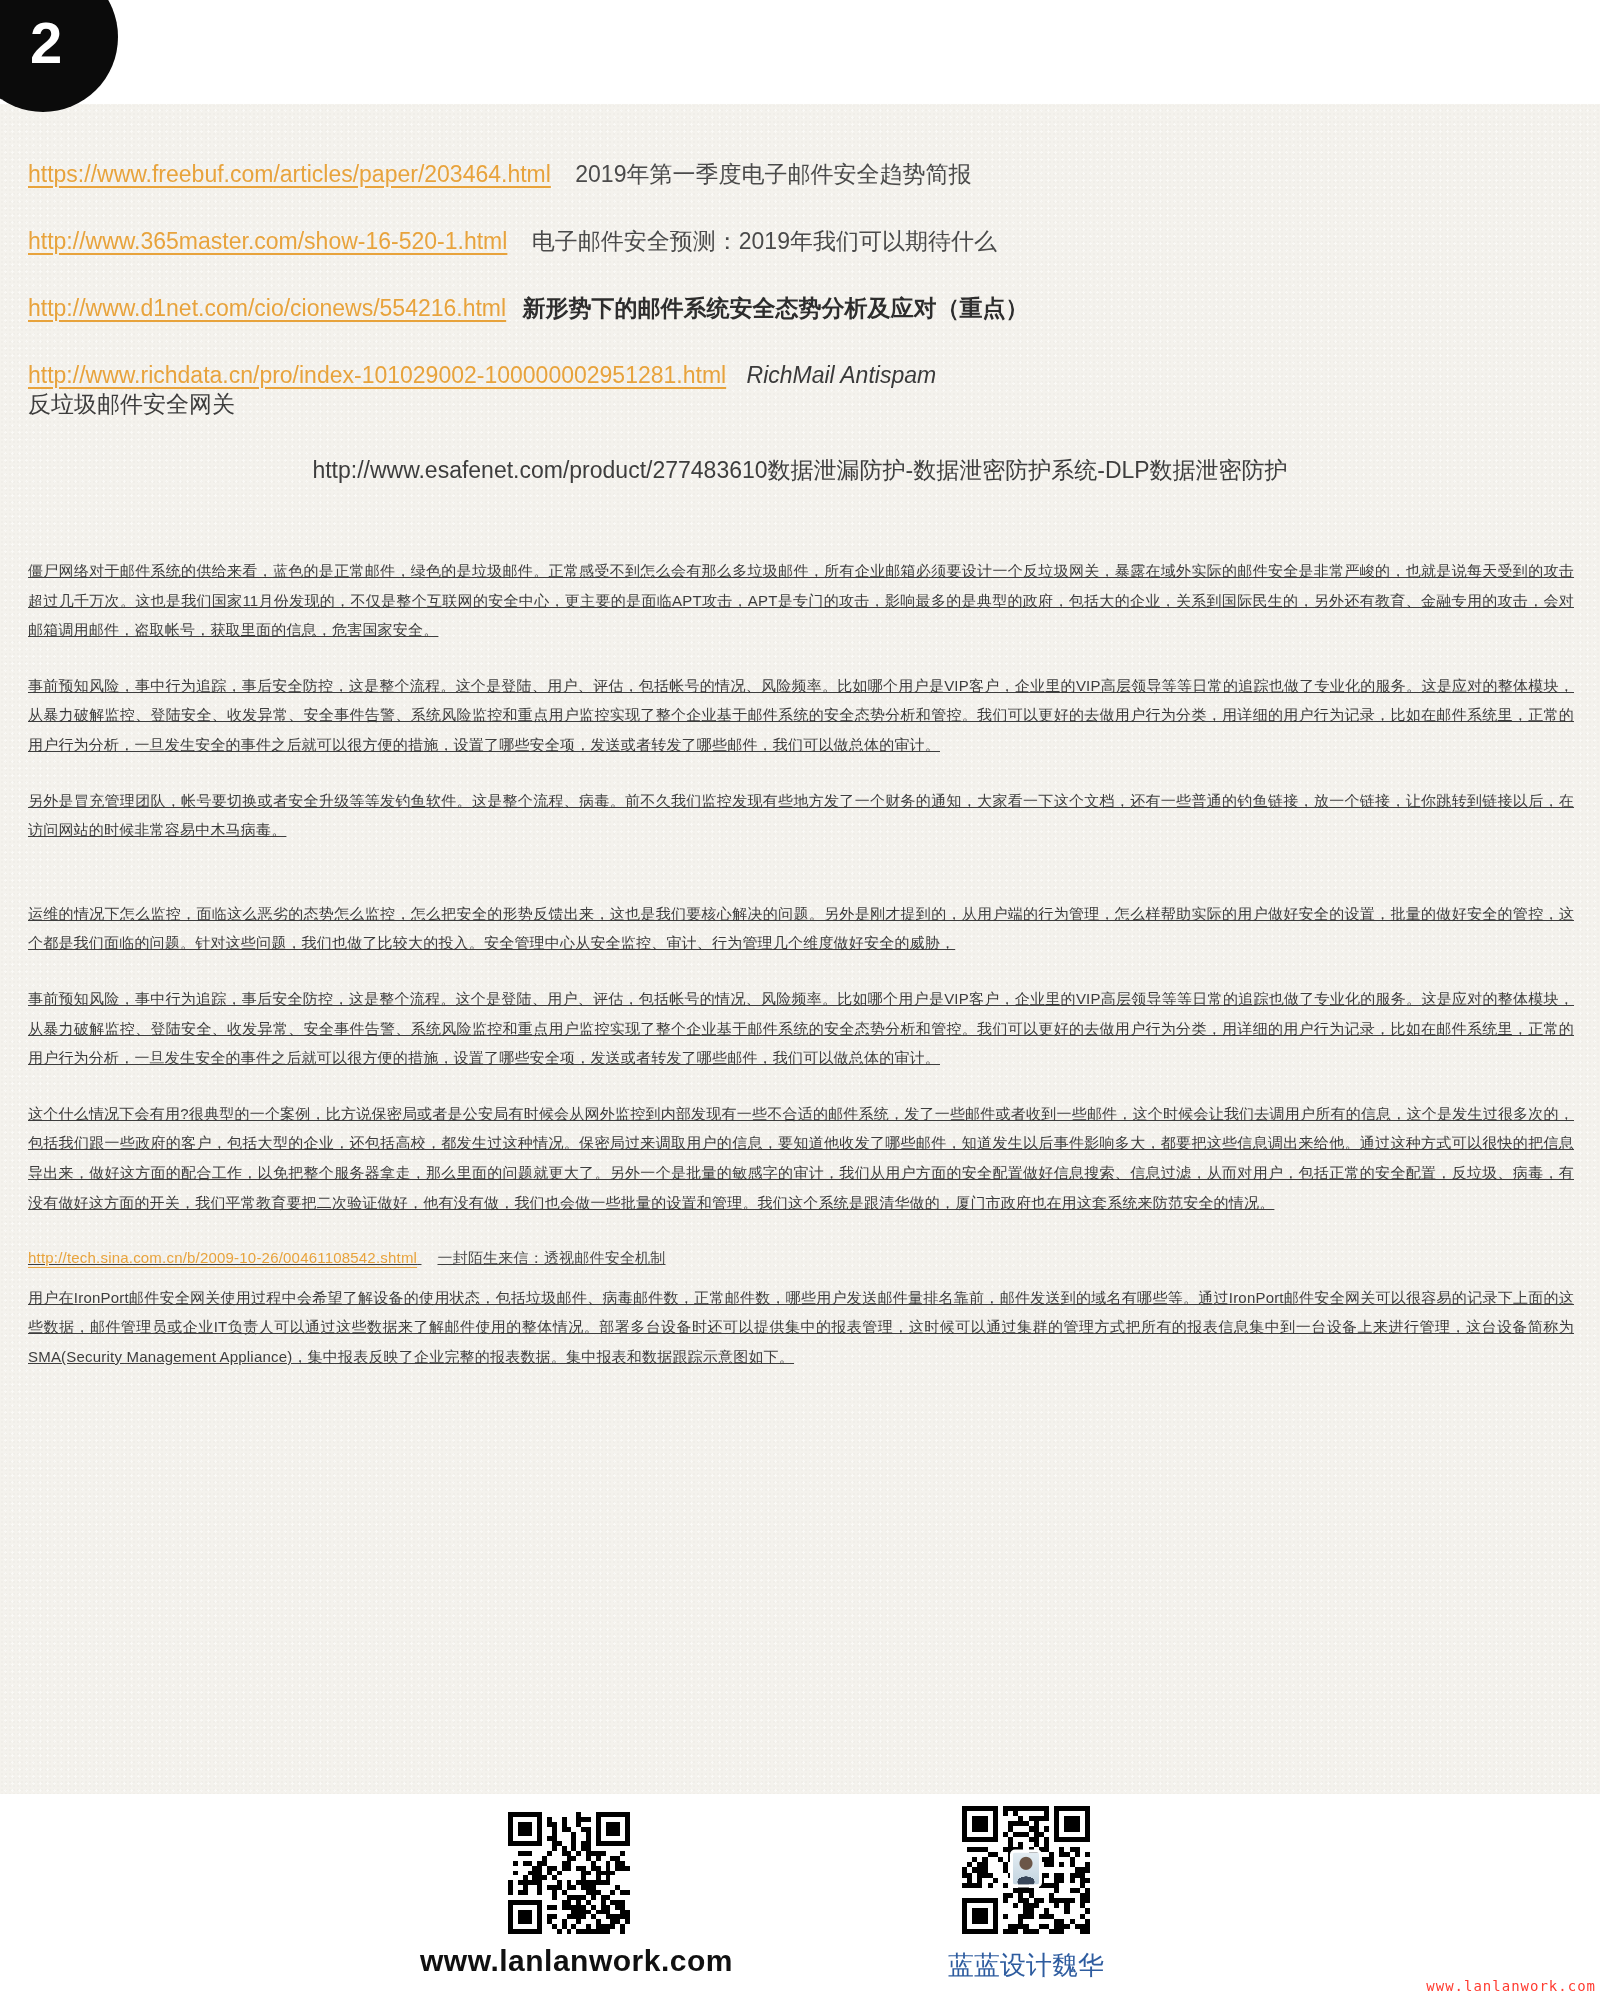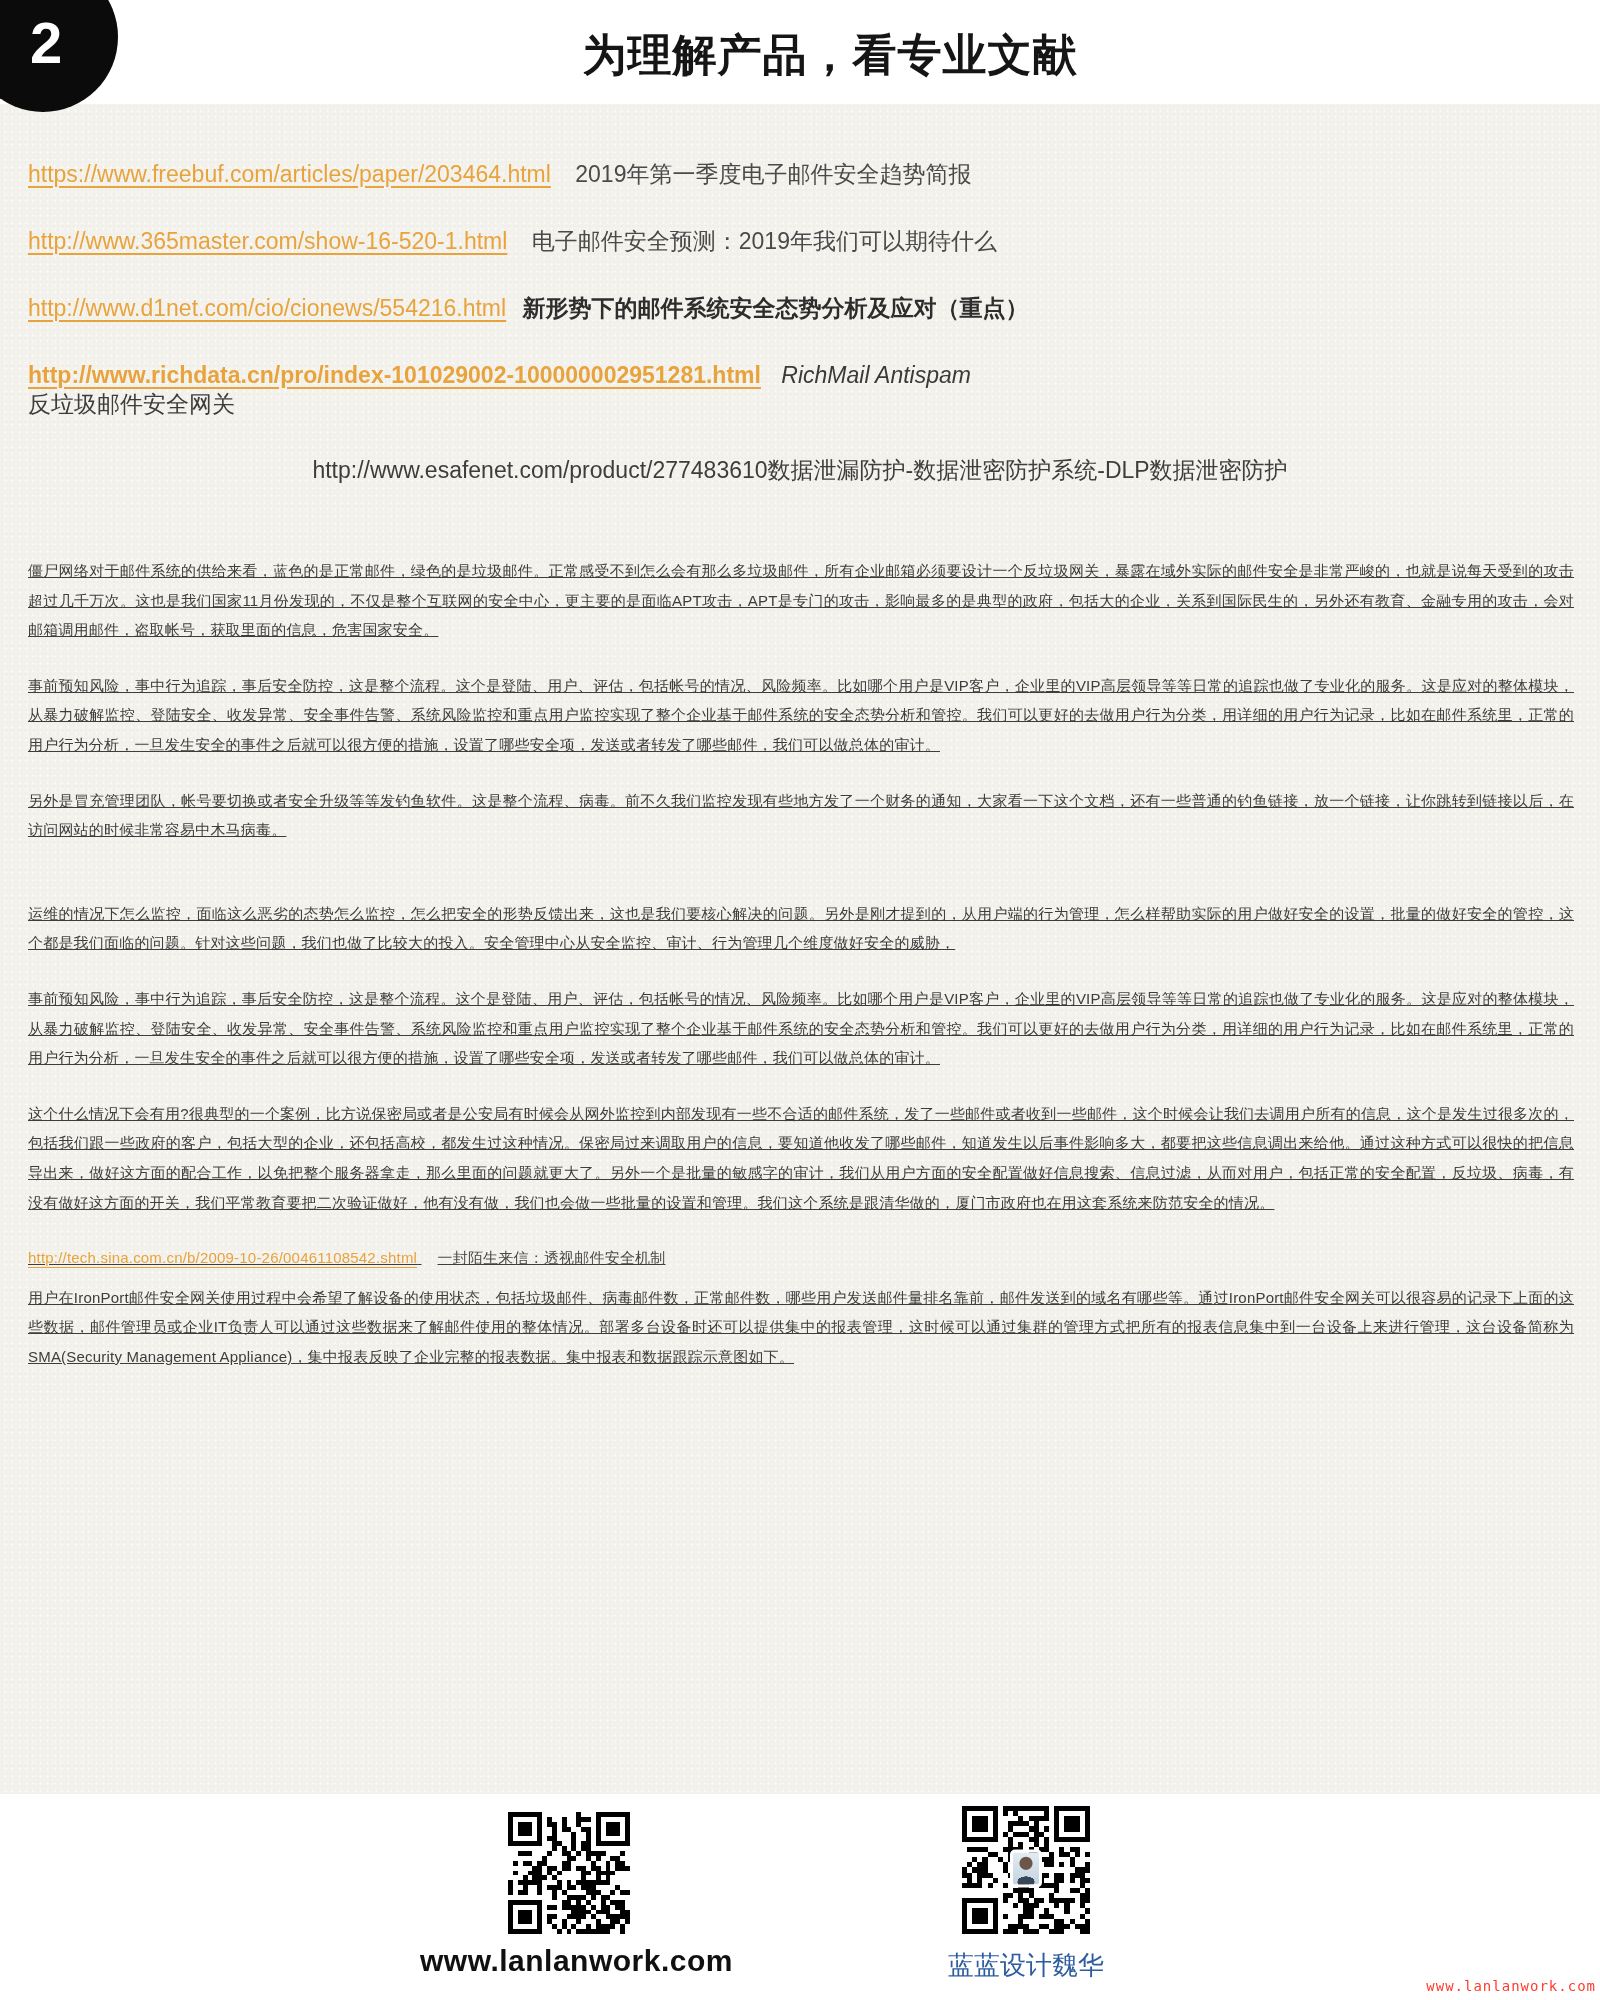--- a/index.html
+++ b/index.html
@@ -35,21 +35,21 @@
   
   .links{position:absolute;left:28px;right:28px;top:160px;font-size:23px;}
   .link-row{margin-bottom:39px;line-height:28px;white-space:nowrap;}
   .link-row a{
     color:#e8a33c;text-decoration:underline;text-underline-offset:4px;
     cursor:pointer;
   }
   .link-row .desc{color:#4a4a4a;margin-left:18px;}
   .link-row .desc.bold{color:#2d2d2d;font-weight:700;margin-left:10px;}
   .link-row.bold-row{margin-top:12px;margin-bottom:0;}
-  .link-row.bold-row a{font-weight:700;margin-top:36px;}
+  .link-row.bold-row a{font-weight:400;margin-top:36px;}
   .link-row.bold-row .desc{color:#3a3a3a;margin-left:14px;font-style:italic;}
   .link-sub{font-size:23px;color:#3d3d3d;line-height:30px;}
   .centered-ref{
     margin-top:36px;text-align:center;font-size:23px;color:#3d3d3d;
   }
   
   .bodycopy{
     position:absolute;left:28px;right:26px;top:556px;
     font-size:15px;line-height:29.6px;color:#3d3d3d;
     text-align:justify;letter-spacing:.2px;text-decoration:underline;
@@ -90,21 +90,20 @@
 <body>
 
 <div class="page">
 
   <div class="paper"></div>
 
   <div class="badge">
     <span>2</span>
   </div>
 
-  <div class="title">为理解产品，看专业文献</div>
 
   <div class="links">
 
     <div class="link-row">
       <a>https://www.freebuf.com/articles/paper/203464.html</a>
       <span class="desc">2019年第一季度电子邮件安全趋势简报</span>
     </div>
 
 
     <div class="link-row">

